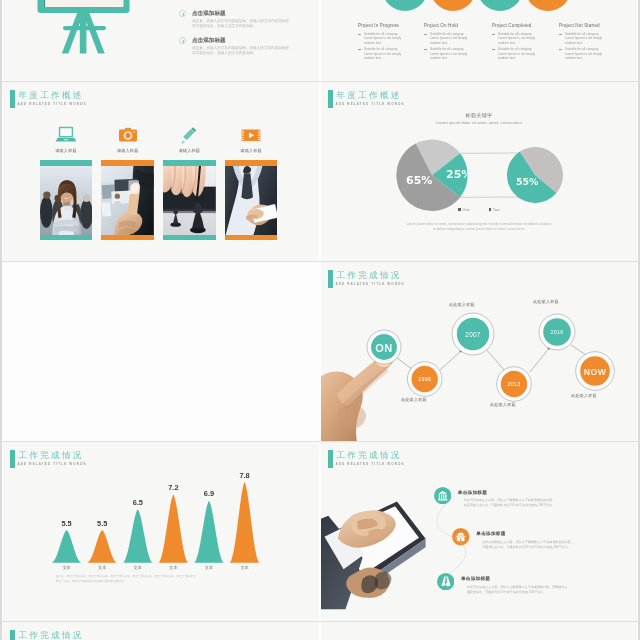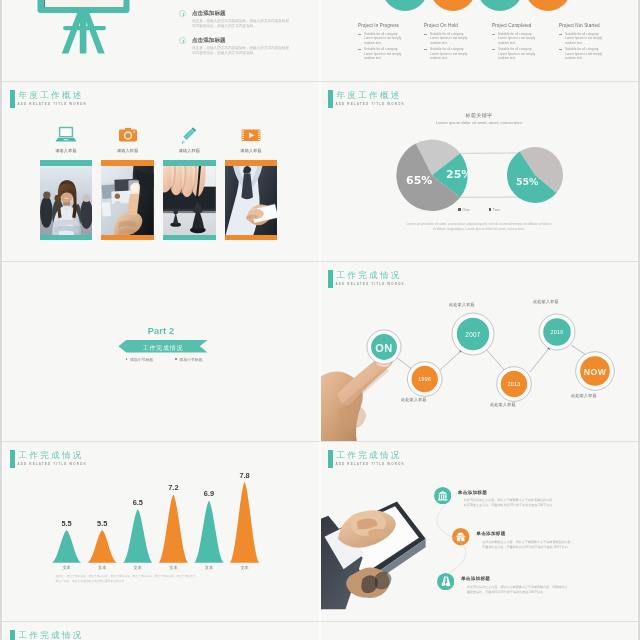--- a/index.html
+++ b/index.html
@@ -471,35 +471,20 @@
     <div class="pielegend">
       <span class="lg"><span class="sq t"></span><span>One</span></span>
       <span class="lg"><span class="sq g"></span><span>Two</span></span>
     </div>
     <div class="piefoot">Lorem ipsum dolor sit amet, consectetur adipisicing elit, sed do eiusmod tempor incididunt ut labore
 et dolore magnaliqua. Lorem ipsum dolor sit amet, consectetur.</div>
   </div>
 
   <div class="hsep" style="top:261px;"></div>
 
-  <div class="slide cl" id="s5" style="top:262px;">
-    <div class="parttxt">Part 2</div>
-    <svg class="ribbon" viewBox="0 0 92 13">
-      <path d="M8 0 H92 L84 6.5 L92 13 H8 L0 6.5 Z" fill="#56bfae"></path>
-    </svg>
-    <div class="ribtxt">工作完成情况</div>
-    <div class="pbul" style="left:122.6px;">
-      <span class="pdot"></span>
-      <span>添加小节标题</span>
-    </div>
-    <div class="pbul" style="left:172px;">
-      <span class="pdot"></span>
-      <span>添加小节标题</span>
-    </div>
-  </div>
 
   <div class="slide cr" id="s6" style="top:262px;">
     <div class="shead" style="left:7.4px;top:8.3px;">
       <span class="bar"></span>
       <span class="cn">工作完成情况</span>
       <span class="en">ADD RELATED TITLE WORDS</span>
     </div>
     <svg class="hand" viewBox="0 0 90 107">
       <defs>
         <linearGradient id="sk" x1="0.05" y1="0.15" x2="0.85" y2="0.95">

